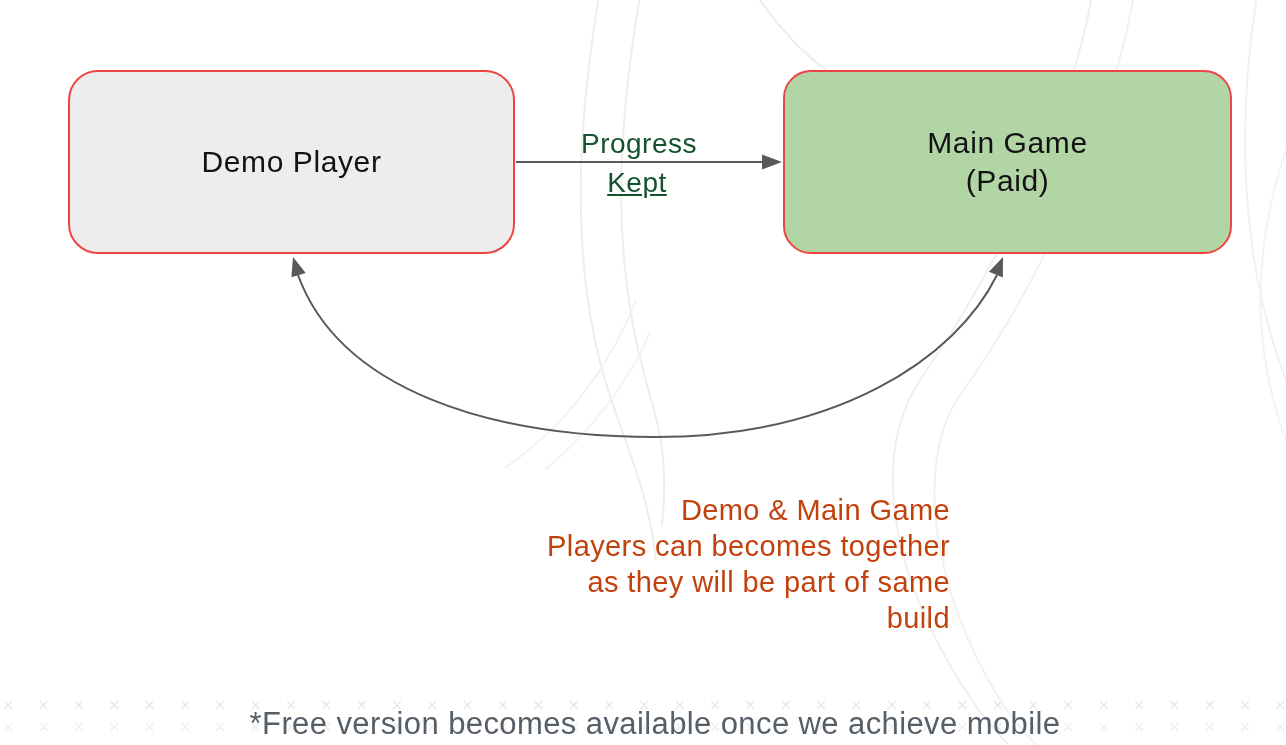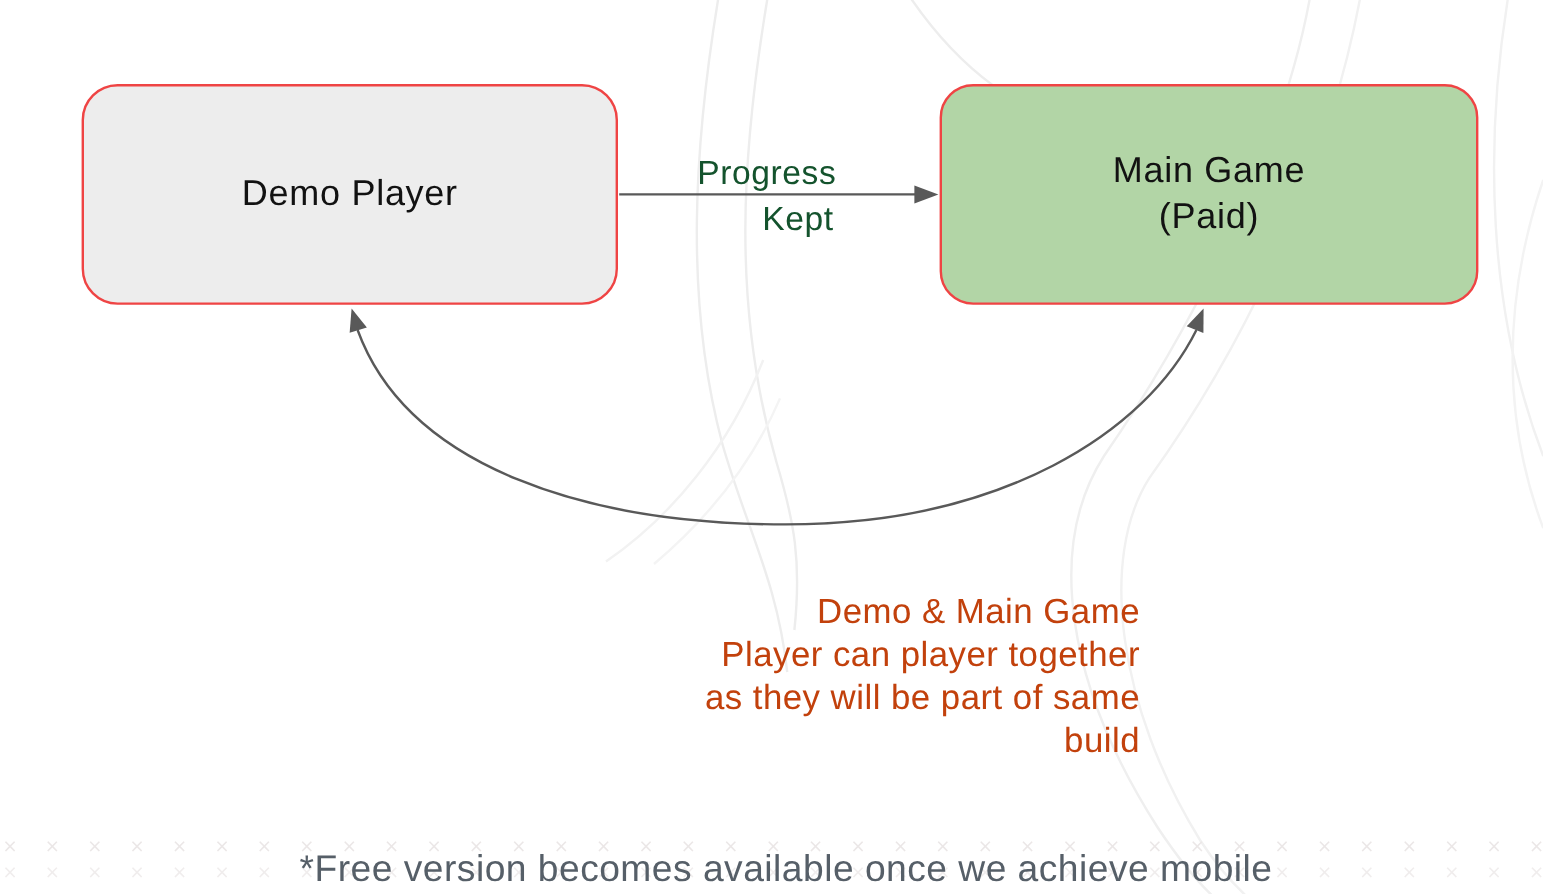--- a/index.html
+++ b/index.html
@@ -19,21 +19,21 @@
     line-height:38px;
   }
   .node-demo{left:68px;top:70px;width:447px;height:184px;background:#ededed;border-radius:30px;}
   .node-main{left:783px;top:70px;width:449px;height:184px;background:#b2d5a6;}
 
   .edge-label{
     position:absolute;z-index:3;color:#14532d;font-size:28px;letter-spacing:0.5px;
     text-align:center;white-space:nowrap;transform:translateX(-50%);
   }
   .lbl-progress{left:639px;top:128px;}
-  .lbl-kept{left:665px;top:167px;}
+  .lbl-kept{left:637px;top:167px;text-decoration:underline;}
 
   .caption{
     position:absolute;z-index:3;left:350px;top:492px;width:600px;
     text-align:right;color:#c2410c;font-size:29px;line-height:36px;letter-spacing:0.4px;
   }
   .footnote{
     position:absolute;z-index:3;left:12px;top:706px;width:1286px;
     text-align:center;color:#565f68;font-size:31px;letter-spacing:0.4px;white-space:nowrap;
   }
   .xpattern-row{
@@ -88,20 +88,20 @@
       <div>Main Game</div>
       <div>(Paid)</div>
     </div>
   </div>
 
   <div class="edge-label lbl-progress">Progress</div>
   <div class="edge-label lbl-kept">Kept</div>
 
   <div class="caption">
     <div>Demo &amp; Main Game</div>
-    <div>Player can player together</div>
+    <div>Players can becomes together</div>
     <div>as they will be part of same</div>
     <div>build</div>
   </div>
 
   <div class="footnote">*Free version becomes available once we achieve mobile</div>
 
 </div>
 
 </body></html>

